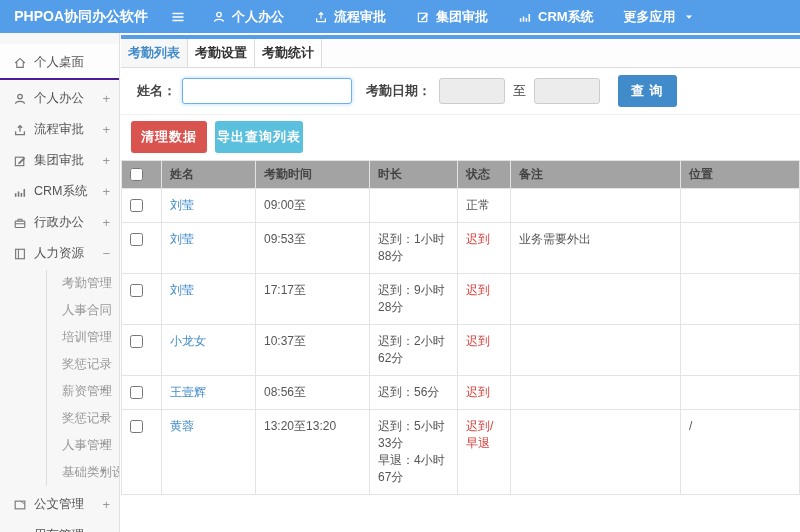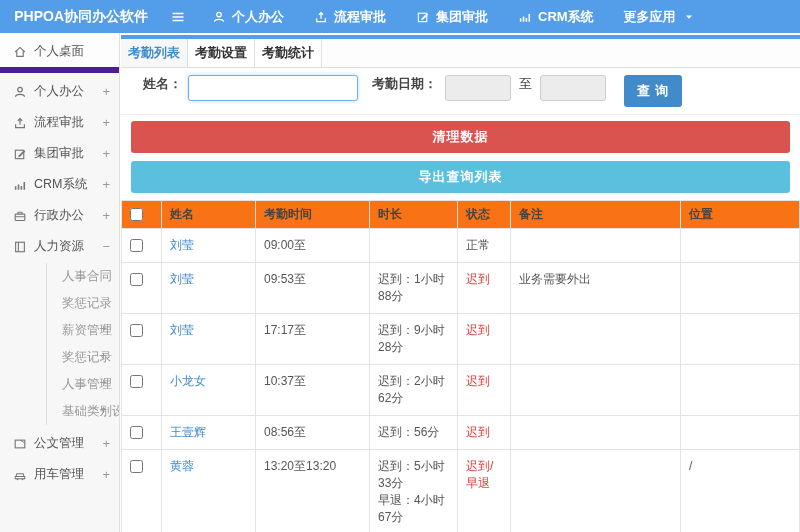--- a/index.html
+++ b/index.html
@@ -17,52 +17,52 @@
   .ic-lg { width:16px; height:16px; }
 
   
   .sidebar { position:absolute; top:33px; left:0; width:120px; bottom:0; background:#f7f7f7;
     border-right:1px solid #e0e0e0; font-size:12.5px; color:#555; overflow:hidden; }
   .side-item { display:flex; align-items:center; padding:7px 8px 7px 13px; position:relative;
     cursor:pointer; white-space:nowrap; }
   .side-item .ic { margin-right:7px; color:#777; }
   .side-item .lbl { color:#555; }
   .side-item .expand { position:absolute; right:9px; color:#999; font-size:13px; }
-  .side-item.active { background:#fdfdfd; border-bottom:6px solid #4c1d95; padding-top:10px;
-    margin-bottom:3px; }
+  .side-item.active { background:#fdfdfd; border-bottom:2px solid #4c1d95; padding-top:10px;
+    margin-bottom:3px;margin-top:11px; }
   .sub-list { margin:1px 0 3px 46px; border-left:1px solid #ddd; }
   .sub-item { padding:5px 4px 5px 15px; color:#999; cursor:pointer; position:relative; white-space:nowrap; }
   .sub-item .expand { position:absolute; right:12px; color:#999; }
 
   
   .content { position:absolute; left:121px; top:33px; right:0; bottom:0; background:#fff; overflow:hidden; }
   .tabbar { margin-top:2px; border-top:4px solid var(--topbar-blue); border-bottom:1px solid #ddd;
     display:flex; height:33px; background:#fdfdfd; }
   .tab { width:67px; border-right:1px solid #ddd; display:flex; align-items:center; justify-content:center;
     font-size:13px; font-weight:bold; color:#333; cursor:pointer; background:#fff; }
   .tab.active { color:var(--accent-blue); background:#f7f7f7; }
 
-  .filter-row { display:flex; align-items:flex-start; padding:7px 22px; font-size:13px; color:#444;
+  .filter-row { display:flex; align-items:center; padding:7px 16px; font-size:13px; color:#444;
     border-bottom:1px solid #f0f0f0; }
   .filter-row label { font-weight:bold; }
   .name-input { width:170px; height:26px; border:1px solid #6cb1ef; border-radius:3px;
     box-shadow:0 0 4px rgba(82,168,236,.45); outline:none; padding:0 6px; margin:0 14px 0 6px; font-size:13px; }
   .date-input { width:66px; height:26px; background:#ececec; border:1px solid #ccc; border-radius:3px;
     margin:0 8px; }
   .btn { border:none; border-radius:3px; color:#fff; font-size:13px; font-weight:bold; cursor:pointer;
-    letter-spacing:1px;font-family:Liberation Serif, serif; }
+    letter-spacing:1px; }
   .btn-primary { background:var(--accent-blue); padding:7px 13px; margin-left:10px; }
-  .actions-row { padding:6px 10px 7px; display:flex; gap:8px;flex-direction:column; }
+  .actions-row { padding:6px 10px 7px; display:flex; gap:8px; }
   .btn-danger { background:var(--danger-red); padding:7px 10px; }
   .btn-info { background:var(--info-cyan); padding:7px 2px; }
 
   
   table { border-collapse:collapse; width:100%; font-size:12px; color:#555; table-layout:fixed; }
   th, td { border:1px solid #e3e3e3; text-align:left; vertical-align:top; line-height:17px; }
-  th { font-weight:bold; color:#444; padding:5px 8px; background:#f97316; }
+  th { font-weight:bold; color:#444; padding:5px 8px; background:#a3a3a3; }
   td { padding:8px; }
   .cb { width:13px; height:13px; margin:0; vertical-align:middle; }
   .name-link { color:var(--accent-blue); cursor:pointer; }
   .duration { white-space:pre-line; }
   .status-normal { color:#555; }
   .status-late { color:var(--status-red); }
 </style>
 </head>
 <body>
 
@@ -158,21 +158,23 @@
     </div>
     <div class="side-item">
       <svg class="ic " viewBox="0 0 16 16">
         <rect x="3" y="2.6" width="10" height="10.8" fill="none" stroke="currentColor" stroke-width="1.3"></rect>
         <path d="M6.2 2.6v10.8" stroke="currentColor" stroke-width="1.2" fill="none"></path>
       </svg>
       <span class="lbl">人力资源</span>
       <span class="expand">−</span>
     </div>
     <div class="sub-list">
+      <div class="sub-item"><span>考勤管理</span></div>
       <div class="sub-item"><span>人事合同</span></div>
+      <div class="sub-item"><span>培训管理</span></div>
       <div class="sub-item"><span>奖惩记录</span></div>
       <div class="sub-item"><span>薪资管理</span><span class="expand">+</span></div>
       <div class="sub-item"><span>奖惩记录</span><span class="expand">+</span></div>
       <div class="sub-item"><span>人事管理</span><span class="expand">+</span></div>
       <div class="sub-item"><span>基础类别设置</span><span class="expand">+</span></div>
     </div>
     <div class="side-item">
       <svg class="ic " viewBox="0 0 16 16">
         <rect x="2.5" y="3.6" width="11" height="8.8" fill="none" stroke="currentColor" stroke-width="1.3"></rect>
         <path d="M8.5 3.6l5 3.4" stroke="currentColor" stroke-width="1" fill="none"></path>

